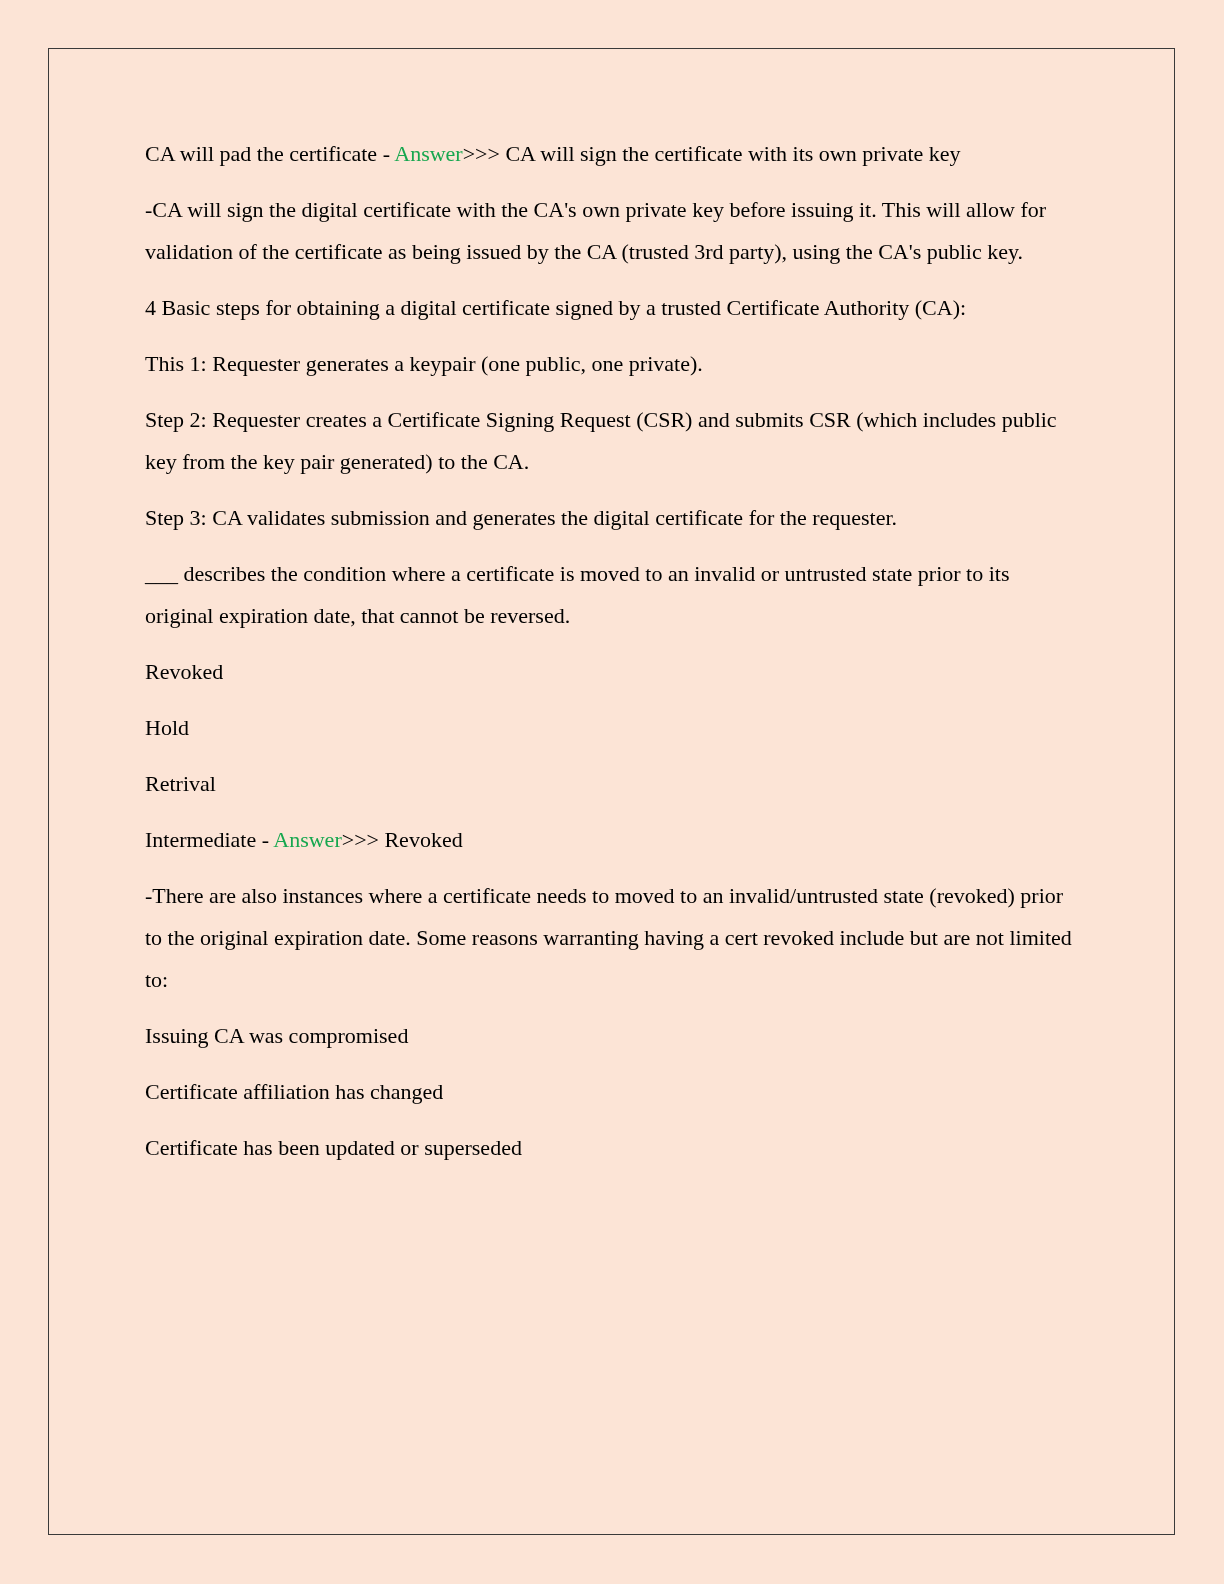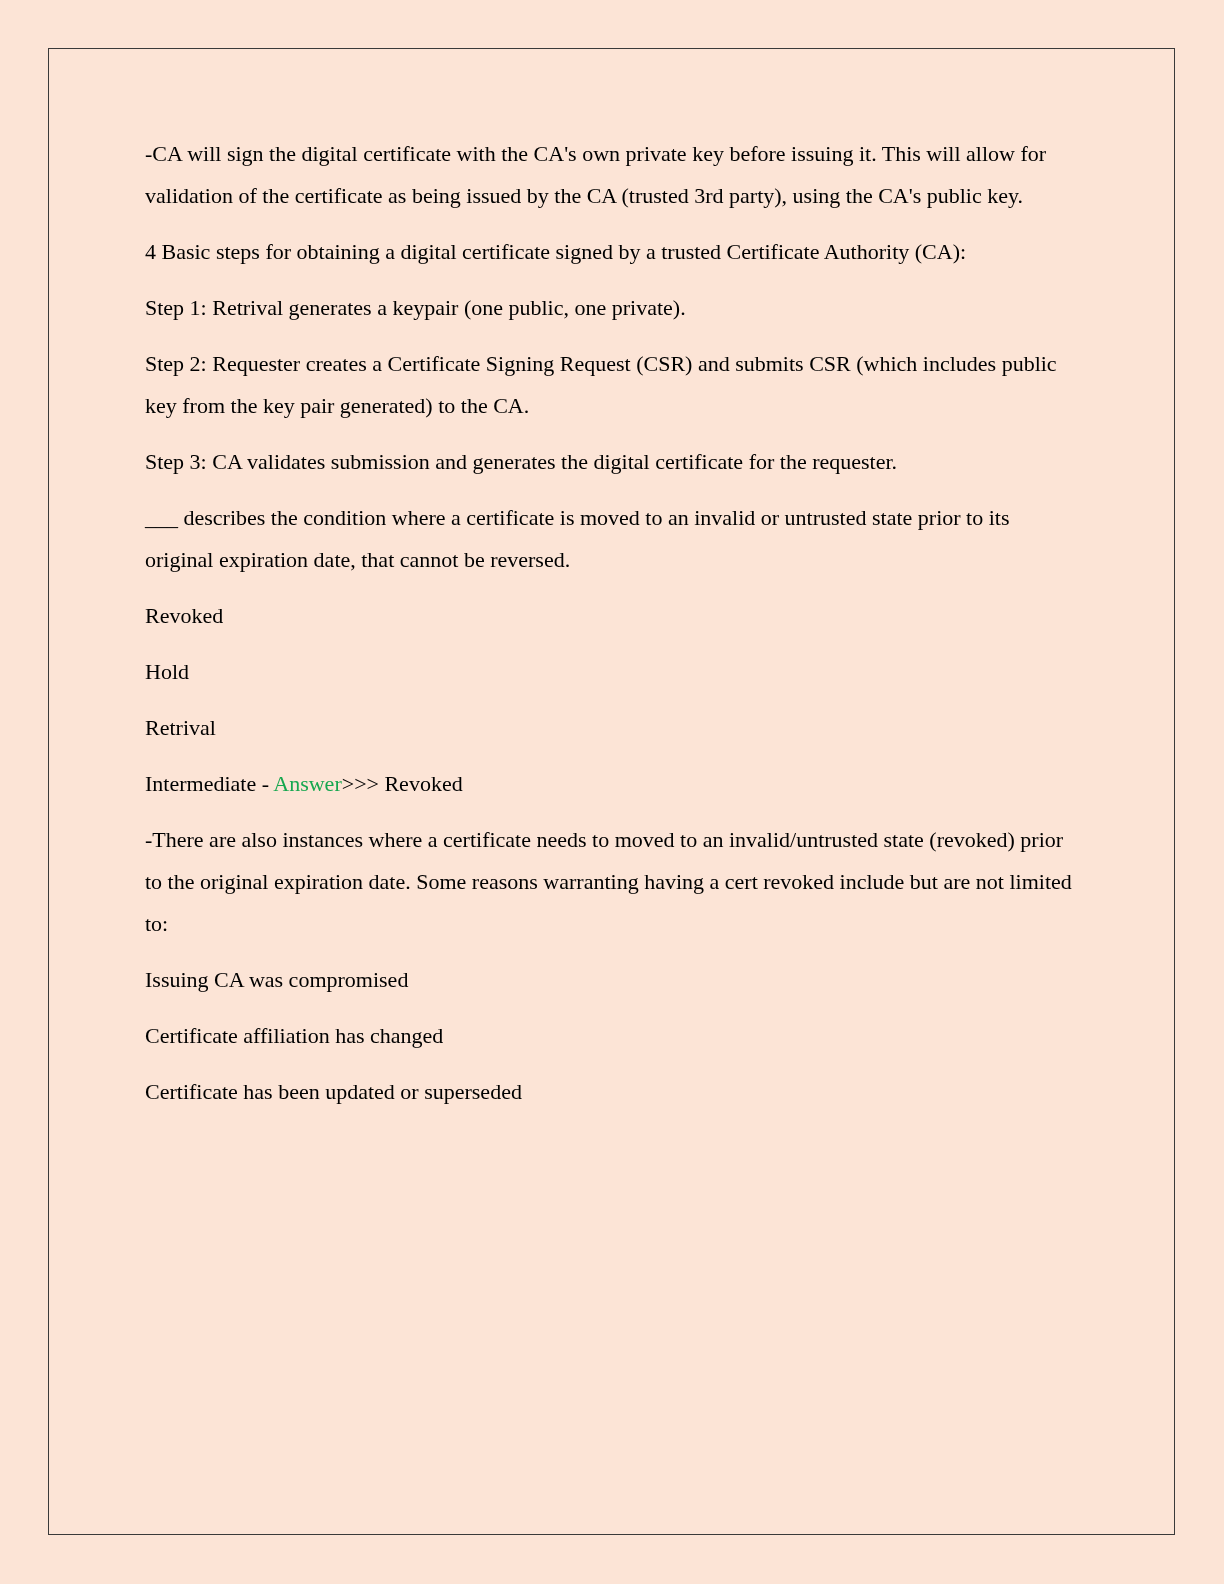--- a/index.html
+++ b/index.html
@@ -36,26 +36,27 @@
   .answer {
     color: var(--answer, #17a74f);
   }
 </style>
 </head>
 <body>
 
 <div class="page-frame">
   <div class="content">
 
+    <p><span>CA will pad the certificate - </span><span class="answer">Answer</span><span>&gt;&gt;&gt; CA will sign the certificate with its own private key</span></p>
 
     <p><span>-CA will sign the digital certificate with the CA's own private key before issuing it. This will allow for validation of the certificate as being issued by the CA (trusted 3rd party), using the CA's public key.</span></p>
 
     <p><span>4 Basic steps for obtaining a digital certificate signed by a trusted Certificate Authority (CA):</span></p>
 
-    <p><span>Step 1: Retrival generates a keypair (one public, one private).</span></p>
+    <p><span>This 1: Requester generates a keypair (one public, one private).</span></p>
 
     <p><span>Step 2: Requester creates a Certificate Signing Request (CSR) and submits CSR (which includes public key from the key pair generated) to the CA.</span></p>
 
     <p><span>Step 3: CA validates submission and generates the digital certificate for the requester.</span></p>
 
 
     <p><span>___ describes the condition where a certificate is moved to an invalid or untrusted state prior to its original expiration date, that cannot be reversed.</span></p>
 
     <p><span>Revoked</span></p>
 

